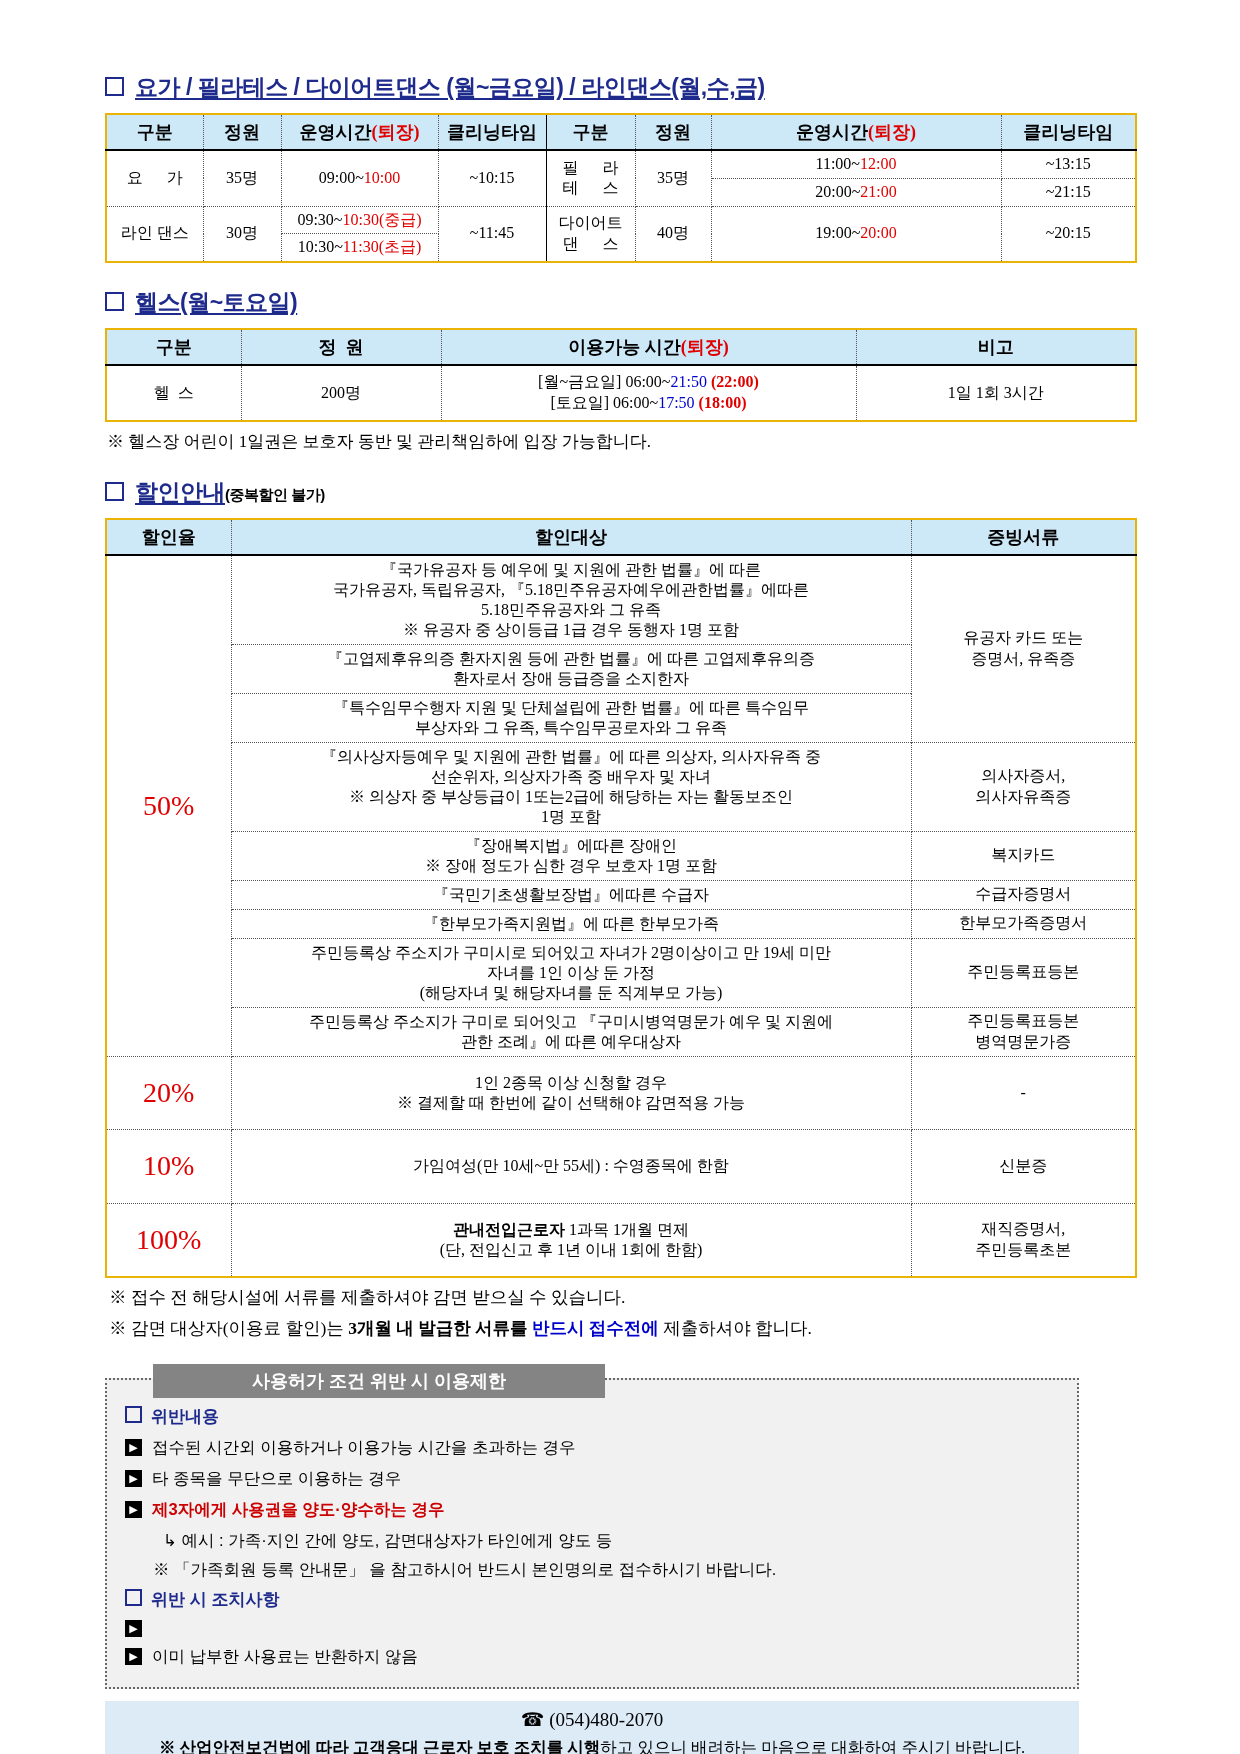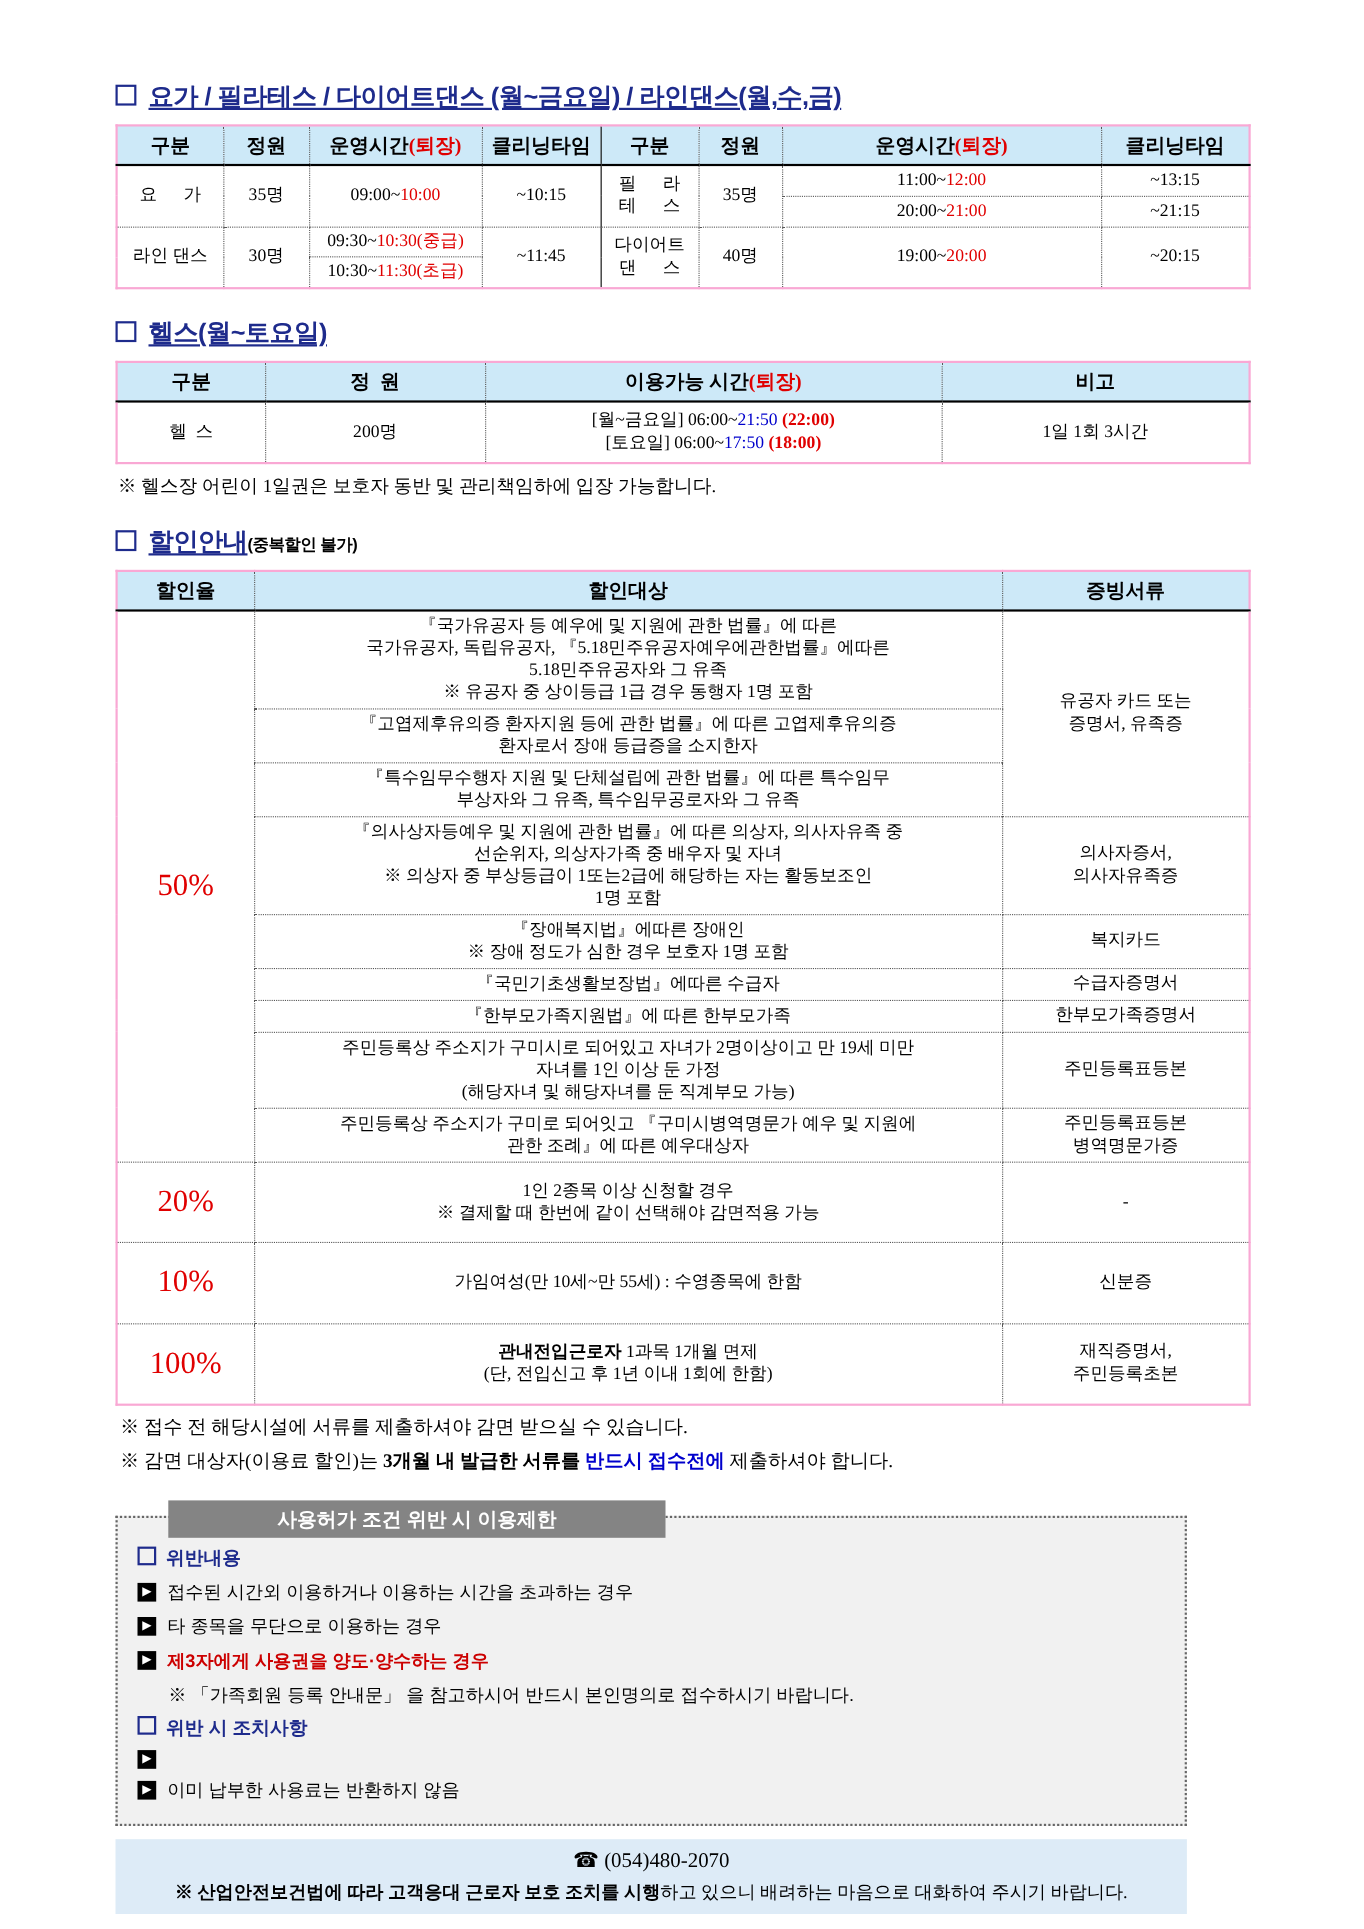--- a/index.html
+++ b/index.html
@@ -9,21 +9,21 @@
 
   
   .sec-title{margin:0 0 10px 0;font-family:"Liberation Sans",sans-serif;font-weight:bold;
              font-size:23px;color:#1e2b8c;letter-spacing:-0.5px;}
   .chk{display:inline-block;width:15px;height:15px;border:2px solid #1e2b8c;
        margin-right:11px;vertical-align:-1px;}
   .sec-title .t{text-decoration:underline;text-underline-offset:3px;}
   .t-suffix{font-size:15px;color:#000;font-weight:bold;text-decoration:none;}
 
   
-  .tbl{width:1030px;border-collapse:collapse;border:2px solid #f9a8d4;table-layout:fixed;}
+  .tbl{width:1030px;border-collapse:collapse;border:2px solid #eab308;table-layout:fixed;}
   .tbl th{background:#cde9f8;border:1px dotted #555;border-bottom:2px solid #000;
           font-size:18px;font-weight:bold;padding:5px 2px;}
   .tbl td{border:1px dotted #555;text-align:center;font-size:16px;padding:3px 2px;line-height:1.3;}
   .tbl .bl{border-left:1px solid #000;}
   .red{color:#e00000;}
   .blue{color:#0000cc;}
   .bold{font-weight:bold;}
   .pre{white-space:pre;}
   .tbl1{margin-bottom:24px;}
   .tbl2 td{padding:6px 2px;}
@@ -265,30 +265,31 @@
     </table>
 
     <div class="note">※ 접수 전 해당시설에 서류를 제출하셔야 감면 받으실 수 있습니다.</div>
     <div class="note"><span>※ 감면 대상자(이용료 할인)는 </span><span class="bold">3개월 내 발급한 서류를 </span><span class="blue bold">반드시 접수전에</span><span> 제출하셔야 합니다.</span></div>
 
     <div class="box">
       <div class="box-header">사용허가 조건 위반 시 이용제한</div>
       <div class="b-sub"><span class="sq"></span><span>위반내용</span></div>
       <div class="b-item">
           <span class="arrow">▶</span>
-          <span>접수된 시간외 이용하거나 이용하는 시간을 초과하는 경우</span>
+          <span>접수된 시간외 이용하거나 이용가능 시간을 초과하는 경우</span>
         </div>
       <div class="b-item">
           <span class="arrow">▶</span>
           <span>타 종목을 무단으로 이용하는 경우</span>
         </div>
       <div class="b-item">
           <span class="arrow">▶</span>
           <span class="b-red">제3자에게 사용권을 양도·양수하는 경우</span>
         </div>
+      <div class="b-ex">↳ 예시 : 가족·지인 간에 양도, 감면대상자가 타인에게 양도 등</div>
       <div class="b-note">※ 「가족회원 등록 안내문」 을 참고하시어 반드시 본인명의로 접수하시기 바랍니다.</div>
       <div class="b-sub"><span class="sq"></span><span>위반 시 조치사항</span></div>
       <div class="b-item">
           <span class="arrow">▶</span>
         </div>
       <div class="b-item">
           <span class="arrow">▶</span>
           <span>이미 납부한 사용료는 반환하지 않음</span>
         </div>
     </div>

